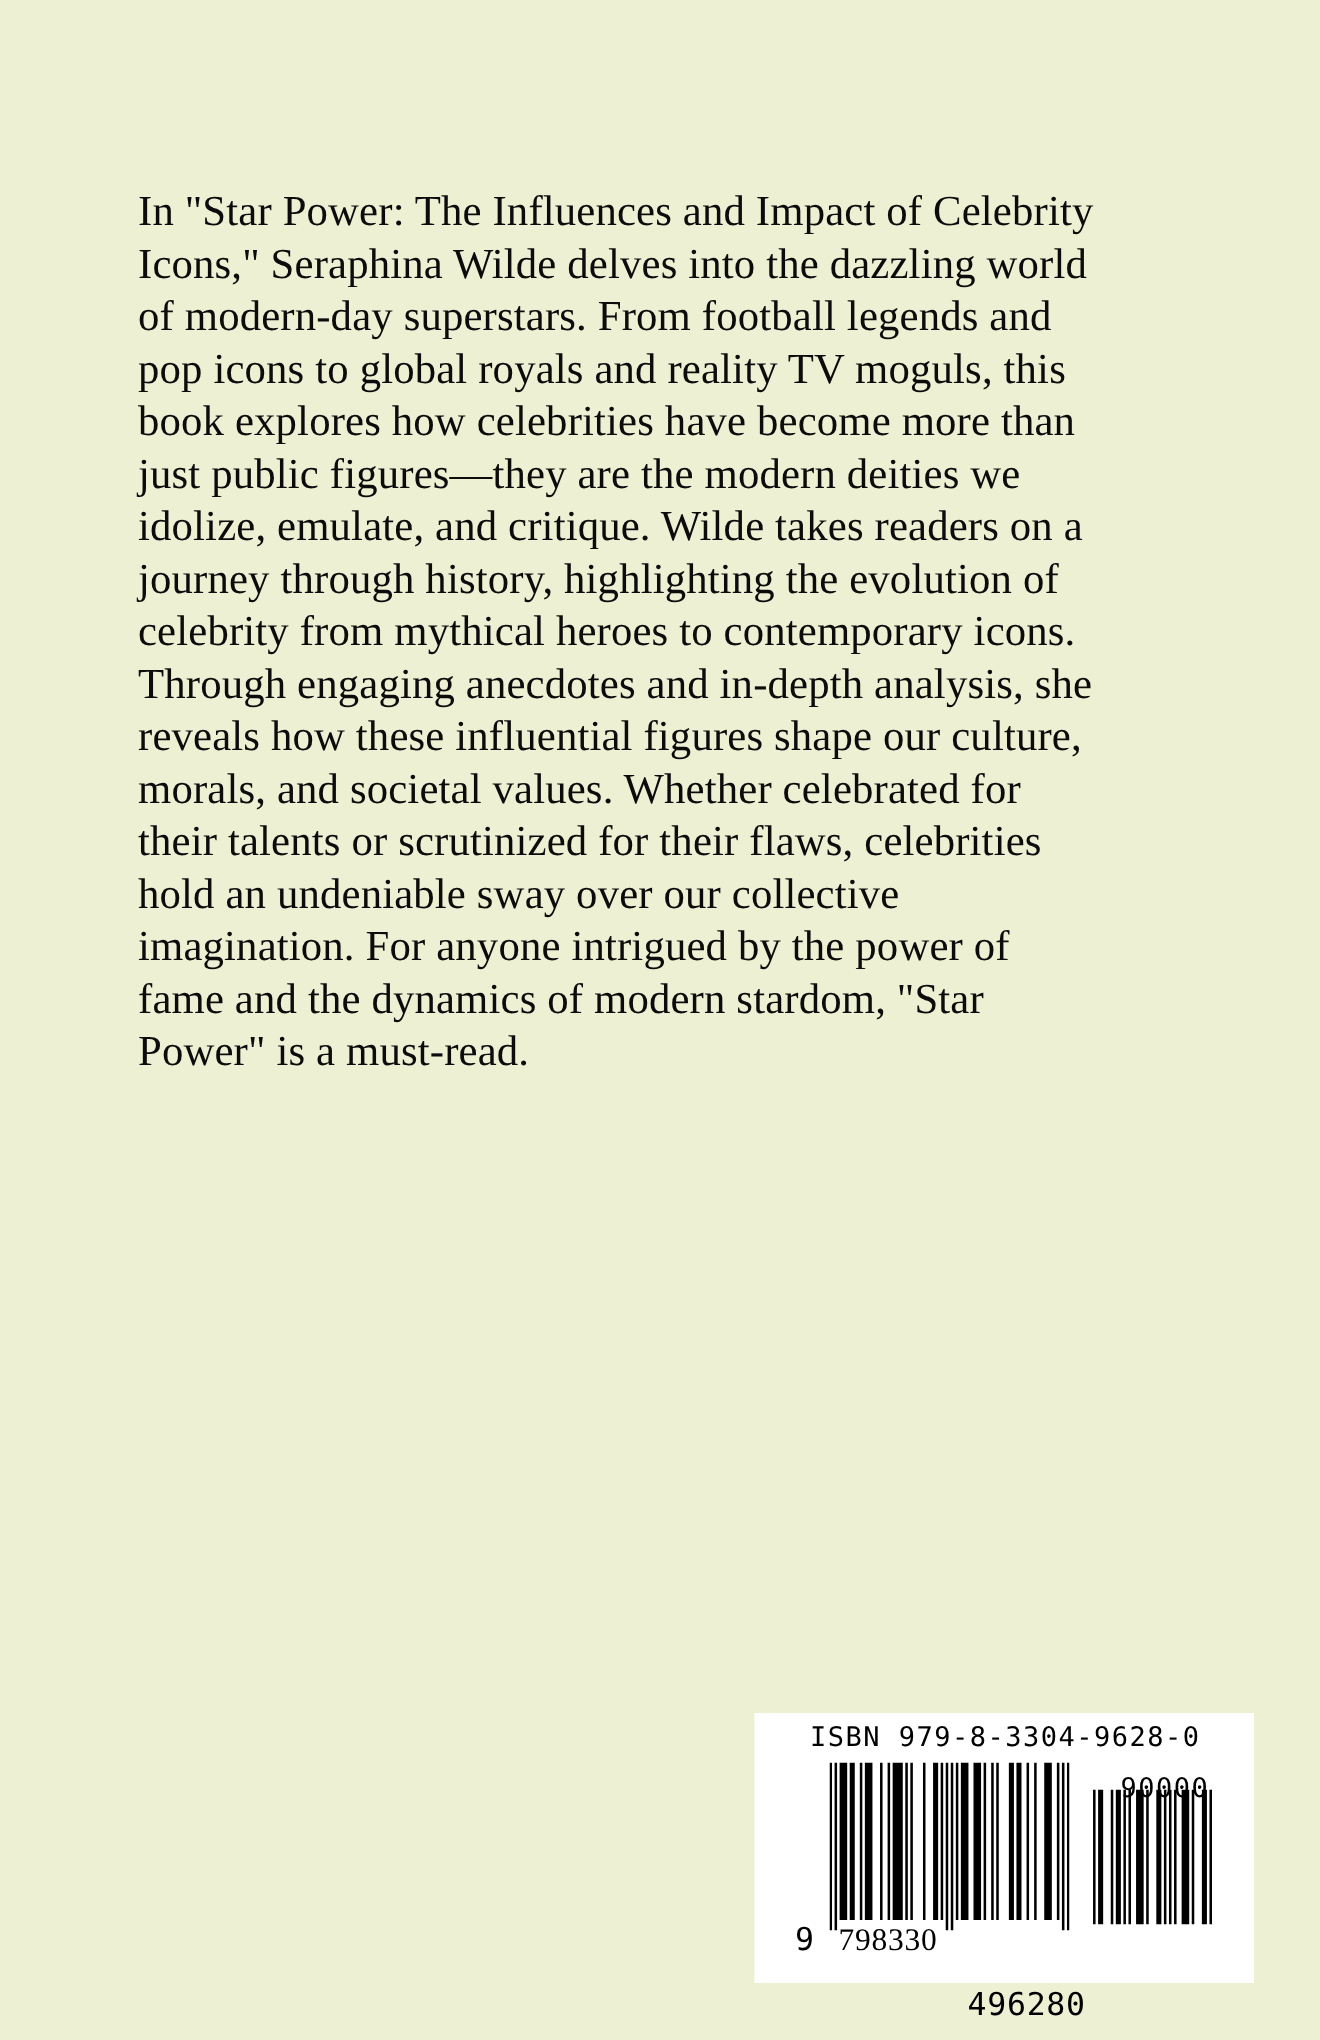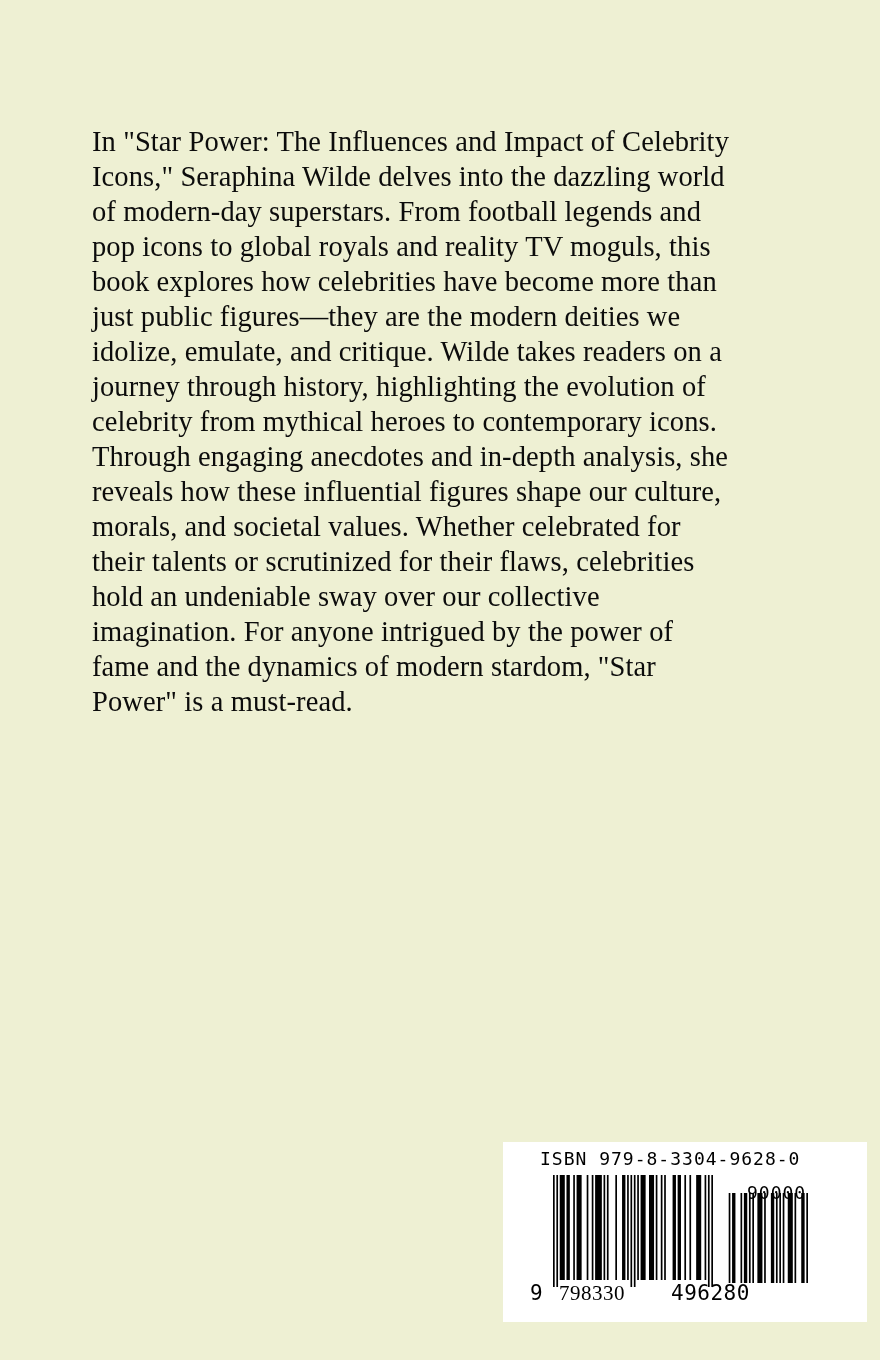--- a/index.html
+++ b/index.html
@@ -30,21 +30,20 @@
     white-space: pre-line;
     letter-spacing: 0.1px;
   }
   .barcode-box {
     position: absolute;
     left: 503px;
     top: 1142px;
     width: 333px;
     height: 180px;
     background: #ffffff;
-    padding-left: 31px;
   }
   .ocr {
     font-family: "DejaVu Sans Mono", monospace;
     color: #000000;
     line-height: 1;
     white-space: nowrap;
   }
   .isbn-line {
     position: absolute;
     left: 37px;
@@ -77,21 +76,21 @@
     height: 90px;
   }
   .digits span {
     position: absolute;
     top: 141px;
     font-size: 21px;
     letter-spacing: 0.5px;
   }
   .digit-first { left: 27px; }
   .digit-group1 { left: 56px; font-family: Liberation Serif, serif; }
-  .digit-group2 { left: 168px; }
+  .digit-group2 { left: 142px; margin-top: 43px; }
 </style>
 </head>
 <body>
 
 <div class="cover">
 
   <div class="blurb">In "Star Power: The Influences and Impact of Celebrity
 Icons," Seraphina Wilde delves into the dazzling world
 of modern-day superstars. From football legends and
 pop icons to global royals and reality TV moguls, this

